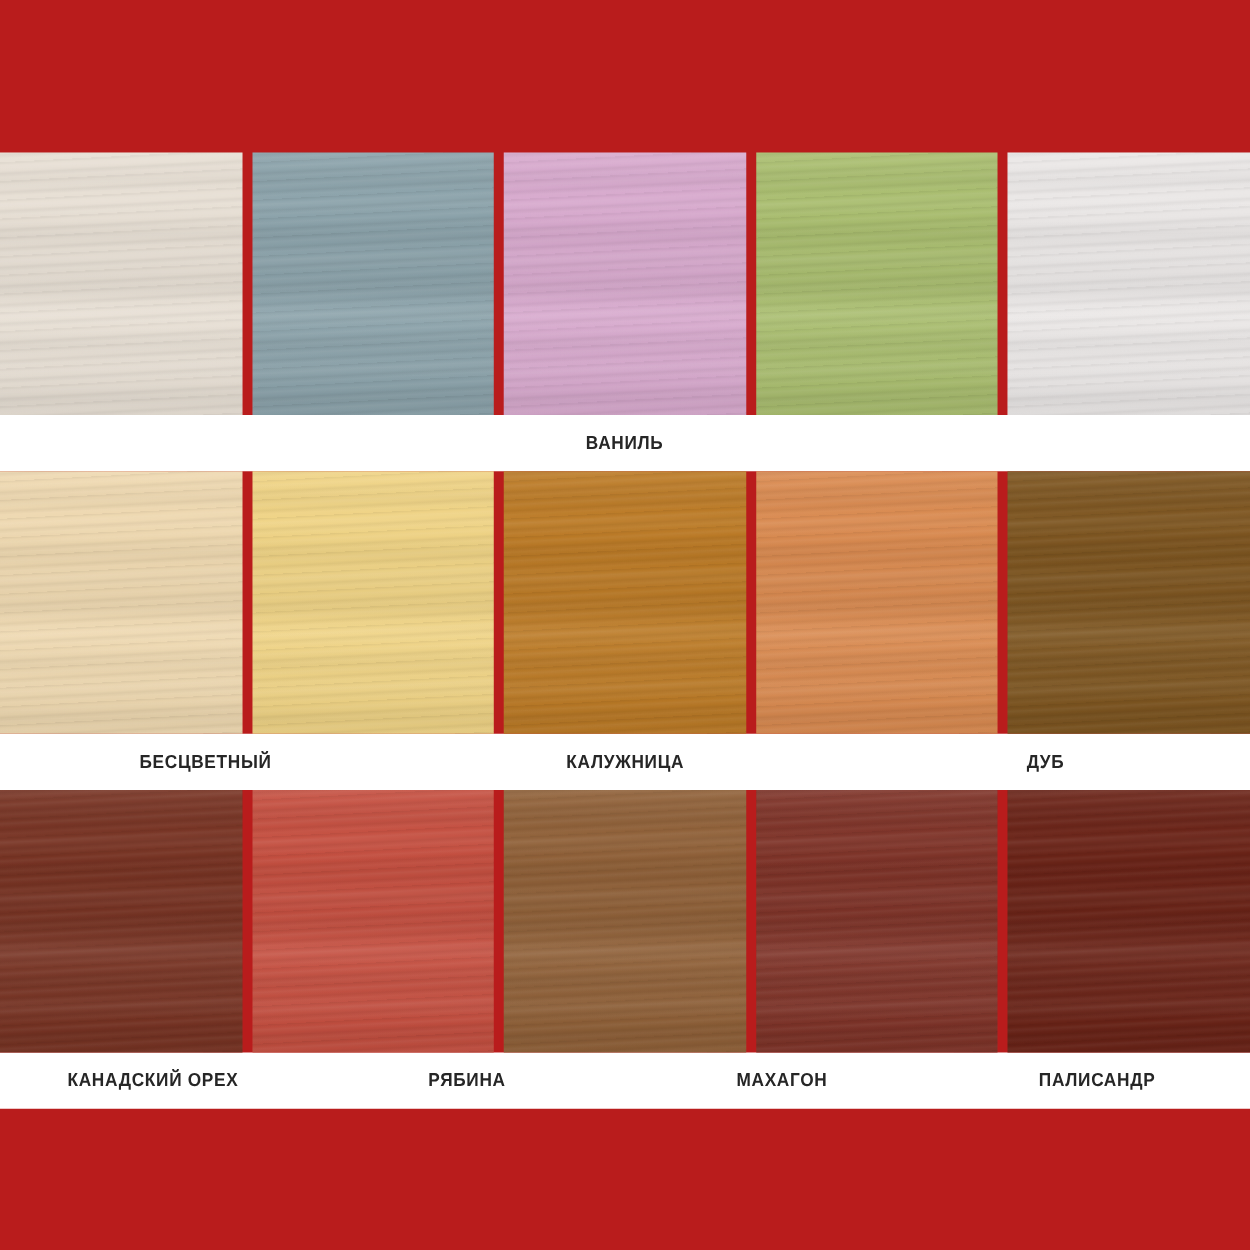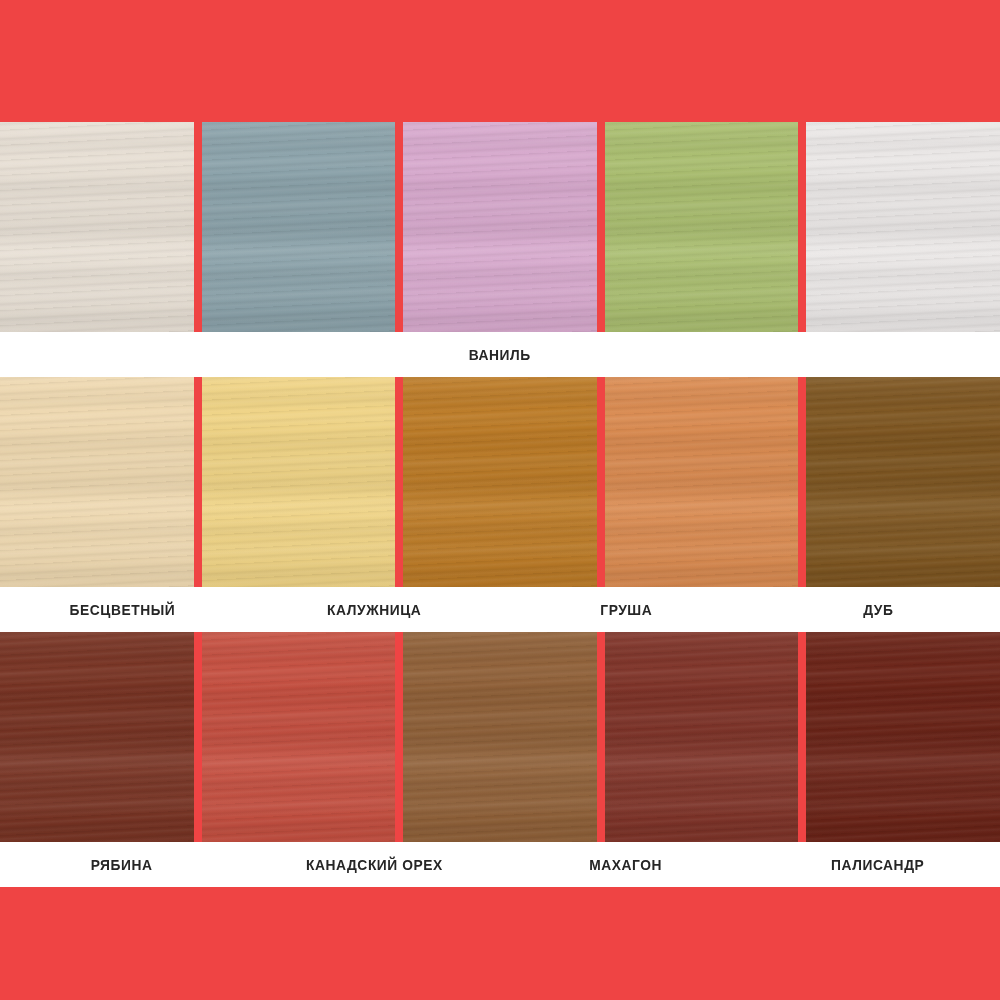--- a/index.html
+++ b/index.html
@@ -11,21 +11,21 @@
     width: 1000px;
     height: 1000px;
     font-family: "Liberation Sans", "DejaVu Sans", sans-serif;
     overflow: hidden;
   }
 
   #palette-board {
     position: relative;
     width: 1000px;
     height: 1000px;
-    background: #ef4444;
+    background: #b91c1c;
     box-sizing: border-box;
     padding-top: 122px;
   }
 
   .swatch-row {
     display: flex;
     width: 1000px;
     gap: 8px;
     margin-bottom: 0;
   }
@@ -163,23 +163,20 @@
     </div>
   </div>
   <div class="swatch-label-band">
     <div class="swatch-label-cell">
       <span class="swatch-label">БЕСЦВЕТНЫЙ</span>
     </div>
     <div class="swatch-label-cell">
       <span class="swatch-label">КАЛУЖНИЦА</span>
     </div>
     <div class="swatch-label-cell">
-      <span class="swatch-label">ГРУША</span>
-    </div>
-    <div class="swatch-label-cell">
       <span class="swatch-label">ДУБ</span>
     </div>
   </div>
 
   <div class="swatch-row">
     <div class="swatch-cell">
       <div class="swatch-chip" style="background-color: rgb(119, 51, 35);"></div>
     </div>
     <div class="swatch-cell">
       <div class="swatch-chip" style="background-color: rgb(196, 79, 64);"></div>
@@ -189,26 +186,26 @@
     </div>
     <div class="swatch-cell">
       <div class="swatch-chip" style="background-color: rgb(126, 51, 40);"></div>
     </div>
     <div class="swatch-cell">
       <div class="swatch-chip" style="background-color: rgb(106, 35, 23);"></div>
     </div>
   </div>
   <div class="swatch-label-band">
     <div class="swatch-label-cell">
+      <span class="swatch-label">КАНАДСКИЙ ОРЕХ</span>
+    </div>
+    <div class="swatch-label-cell">
       <span class="swatch-label">РЯБИНА</span>
     </div>
     <div class="swatch-label-cell">
-      <span class="swatch-label">КАНАДСКИЙ ОРЕХ</span>
-    </div>
-    <div class="swatch-label-cell">
       <span class="swatch-label">МАХАГОН</span>
     </div>
     <div class="swatch-label-cell">
       <span class="swatch-label">ПАЛИСАНДР</span>
     </div>
   </div>
 
 </div>
 
 </body></html>

